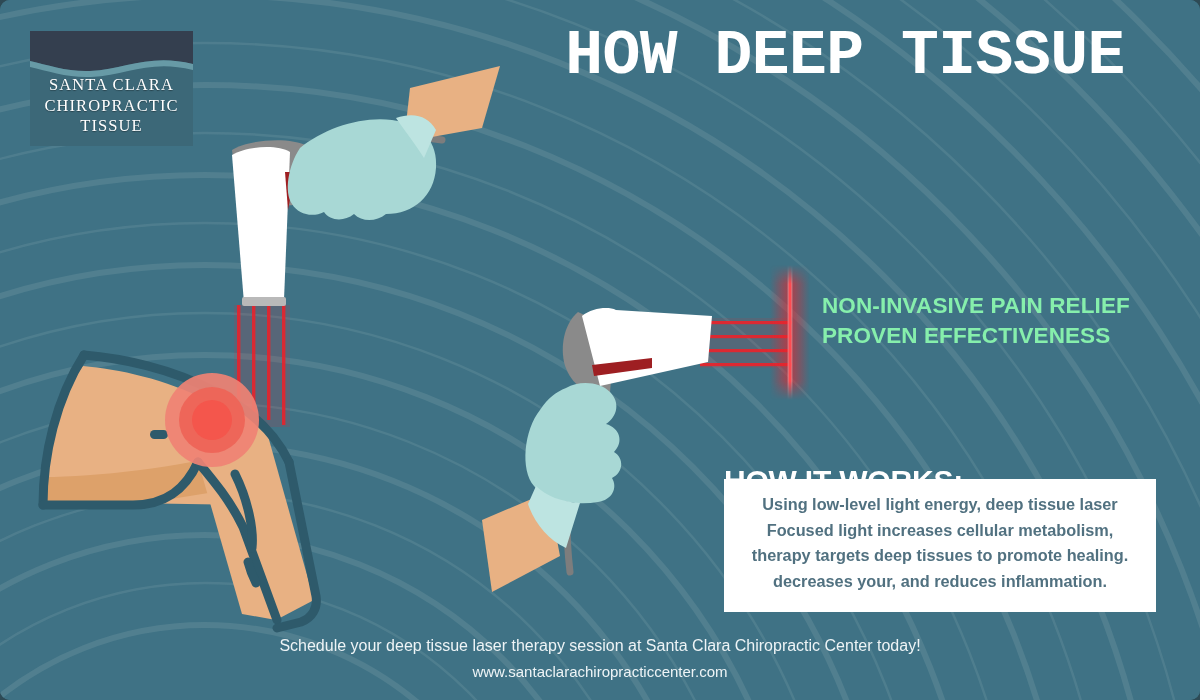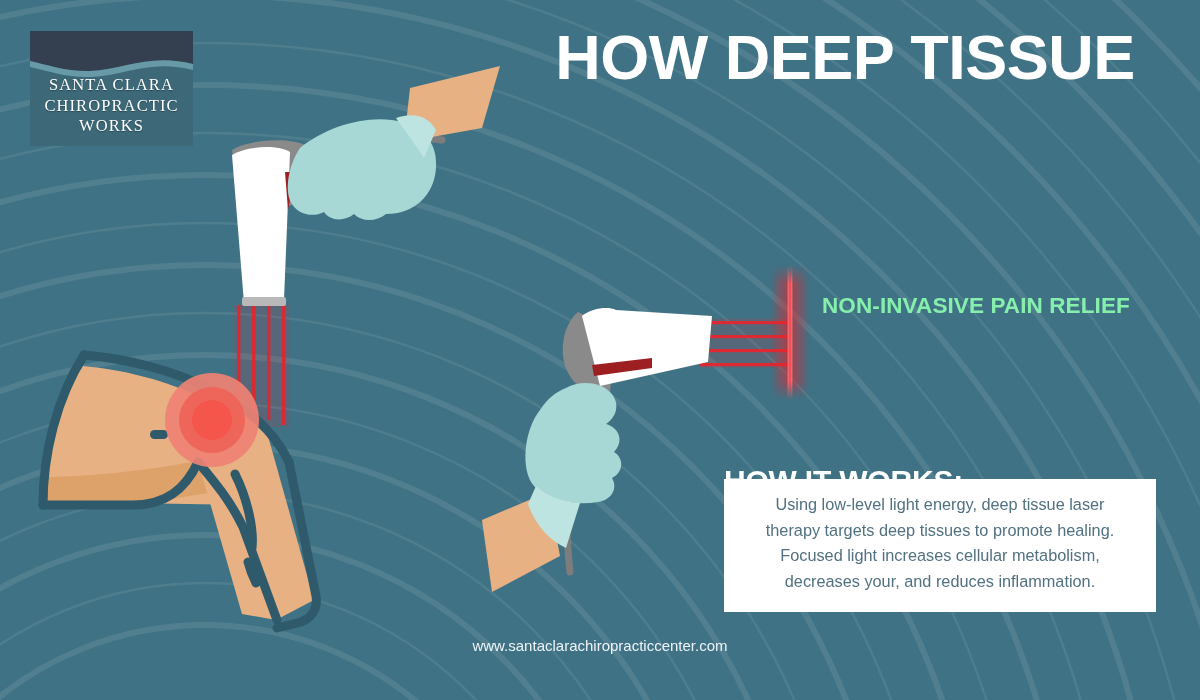--- a/index.html
+++ b/index.html
@@ -8,20 +8,21 @@
   body {
     font-family:"Liberation Sans", sans-serif;
     -webkit-font-smoothing:antialiased;
   }
   #poster {
     position:relative;
     width:1200px;
     height:700px;
     overflow:hidden;
     background:#3f7285;
+    border-radius:10px;
   }
   
   #bg-arcs {
     position:absolute; inset:0;
     width:1200px; height:700px;
   }
   
   #logo {
     position:absolute;
     left:30px; top:31px;
@@ -49,21 +50,21 @@
     width:690px;
     text-align:center;
     color:#ffffff;
     font-family:"Liberation Sans", sans-serif;
     font-weight:bold;
     font-size:63px;
     line-height:70px;
     letter-spacing:-0.5px;
     text-transform:uppercase;
   }
-  #headline .l { display:block; white-space:nowrap; }
+  #headline .l { display:block; white-space:nowrap;font-family:Liberation Mono, monospace; }
   
   #benefits {
     position:absolute;
     left:822px; top:291px;
     width:372px;
     color:#86efac;
     font-weight:bold;
     font-size:22.5px;
     line-height:30px;
     letter-spacing:.1px;
@@ -89,20 +90,21 @@
     background:#ffffff;
   }
   #hiw-body {
     position:absolute;
     left:14px; right:14px;
     top:13px;
     text-align:center;
     color:#517180;
     font-size:16.3px;
     line-height:25.5px;
+    font-weight:bold;
   }
   
   #footer {
     position:absolute;
     left:0; right:0;
     top:633px;
     text-align:center;
     color:#eef4f6;
     font-size:16px;
     line-height:26px;
@@ -261,39 +263,41 @@
   <div id="logo">
     <svg width="163" height="115" viewBox="0 0 163 115">
       <rect x="0" y="0" width="163" height="115" fill="#3c6878"></rect>
       <path d="M0 0 H163 V33 C120 22 96 38 60 40 C38 41 18 34 0 30 Z" fill="#343f4f"></path>
       <path d="M0 30 C18 34 38 41 60 40 C96 38 120 22 163 33 L163 39
                C120 28 98 44 61 46 C38 47 18 40 0 36 Z" fill="#6fa3ae" opacity=".85"></path>
     </svg>
     <div class="logo-text">
       <div>SANTA CLARA</div>
       <div>CHIROPRACTIC</div>
-      <div>WORKS</div>
+      <div>TISSUE</div>
     </div>
   </div>
 
   <div id="headline">
     <span class="l">HOW DEEP TISSUE</span>
   </div>
 
   <div id="benefits">
     <span class="b">NON-INVASIVE PAIN RELIEF</span>
+    <span class="b">PROVEN EFFECTIVENESS</span>
   </div>
 
   <div id="hiw-title">HOW IT WORKS:</div>
   <div id="hiw-box">
     <div id="hiw-body">
       <div>Using low-level light energy, deep tissue laser</div>
+      <div>Focused light increases cellular metabolism,</div>
       <div>therapy targets deep tissues to promote healing.</div>
-      <div>Focused light increases cellular metabolism,</div>
       <div>decreases your, and reduces inflammation.</div>
     </div>
   </div>
 
   <div id="footer">
+    <div class="f1">Schedule your deep tissue laser therapy session at Santa Clara Chiropractic Center today!</div>
     <div class="f2">www.santaclarachiropracticcenter.com</div>
   </div>
 
 </div>
 
 </body></html>

